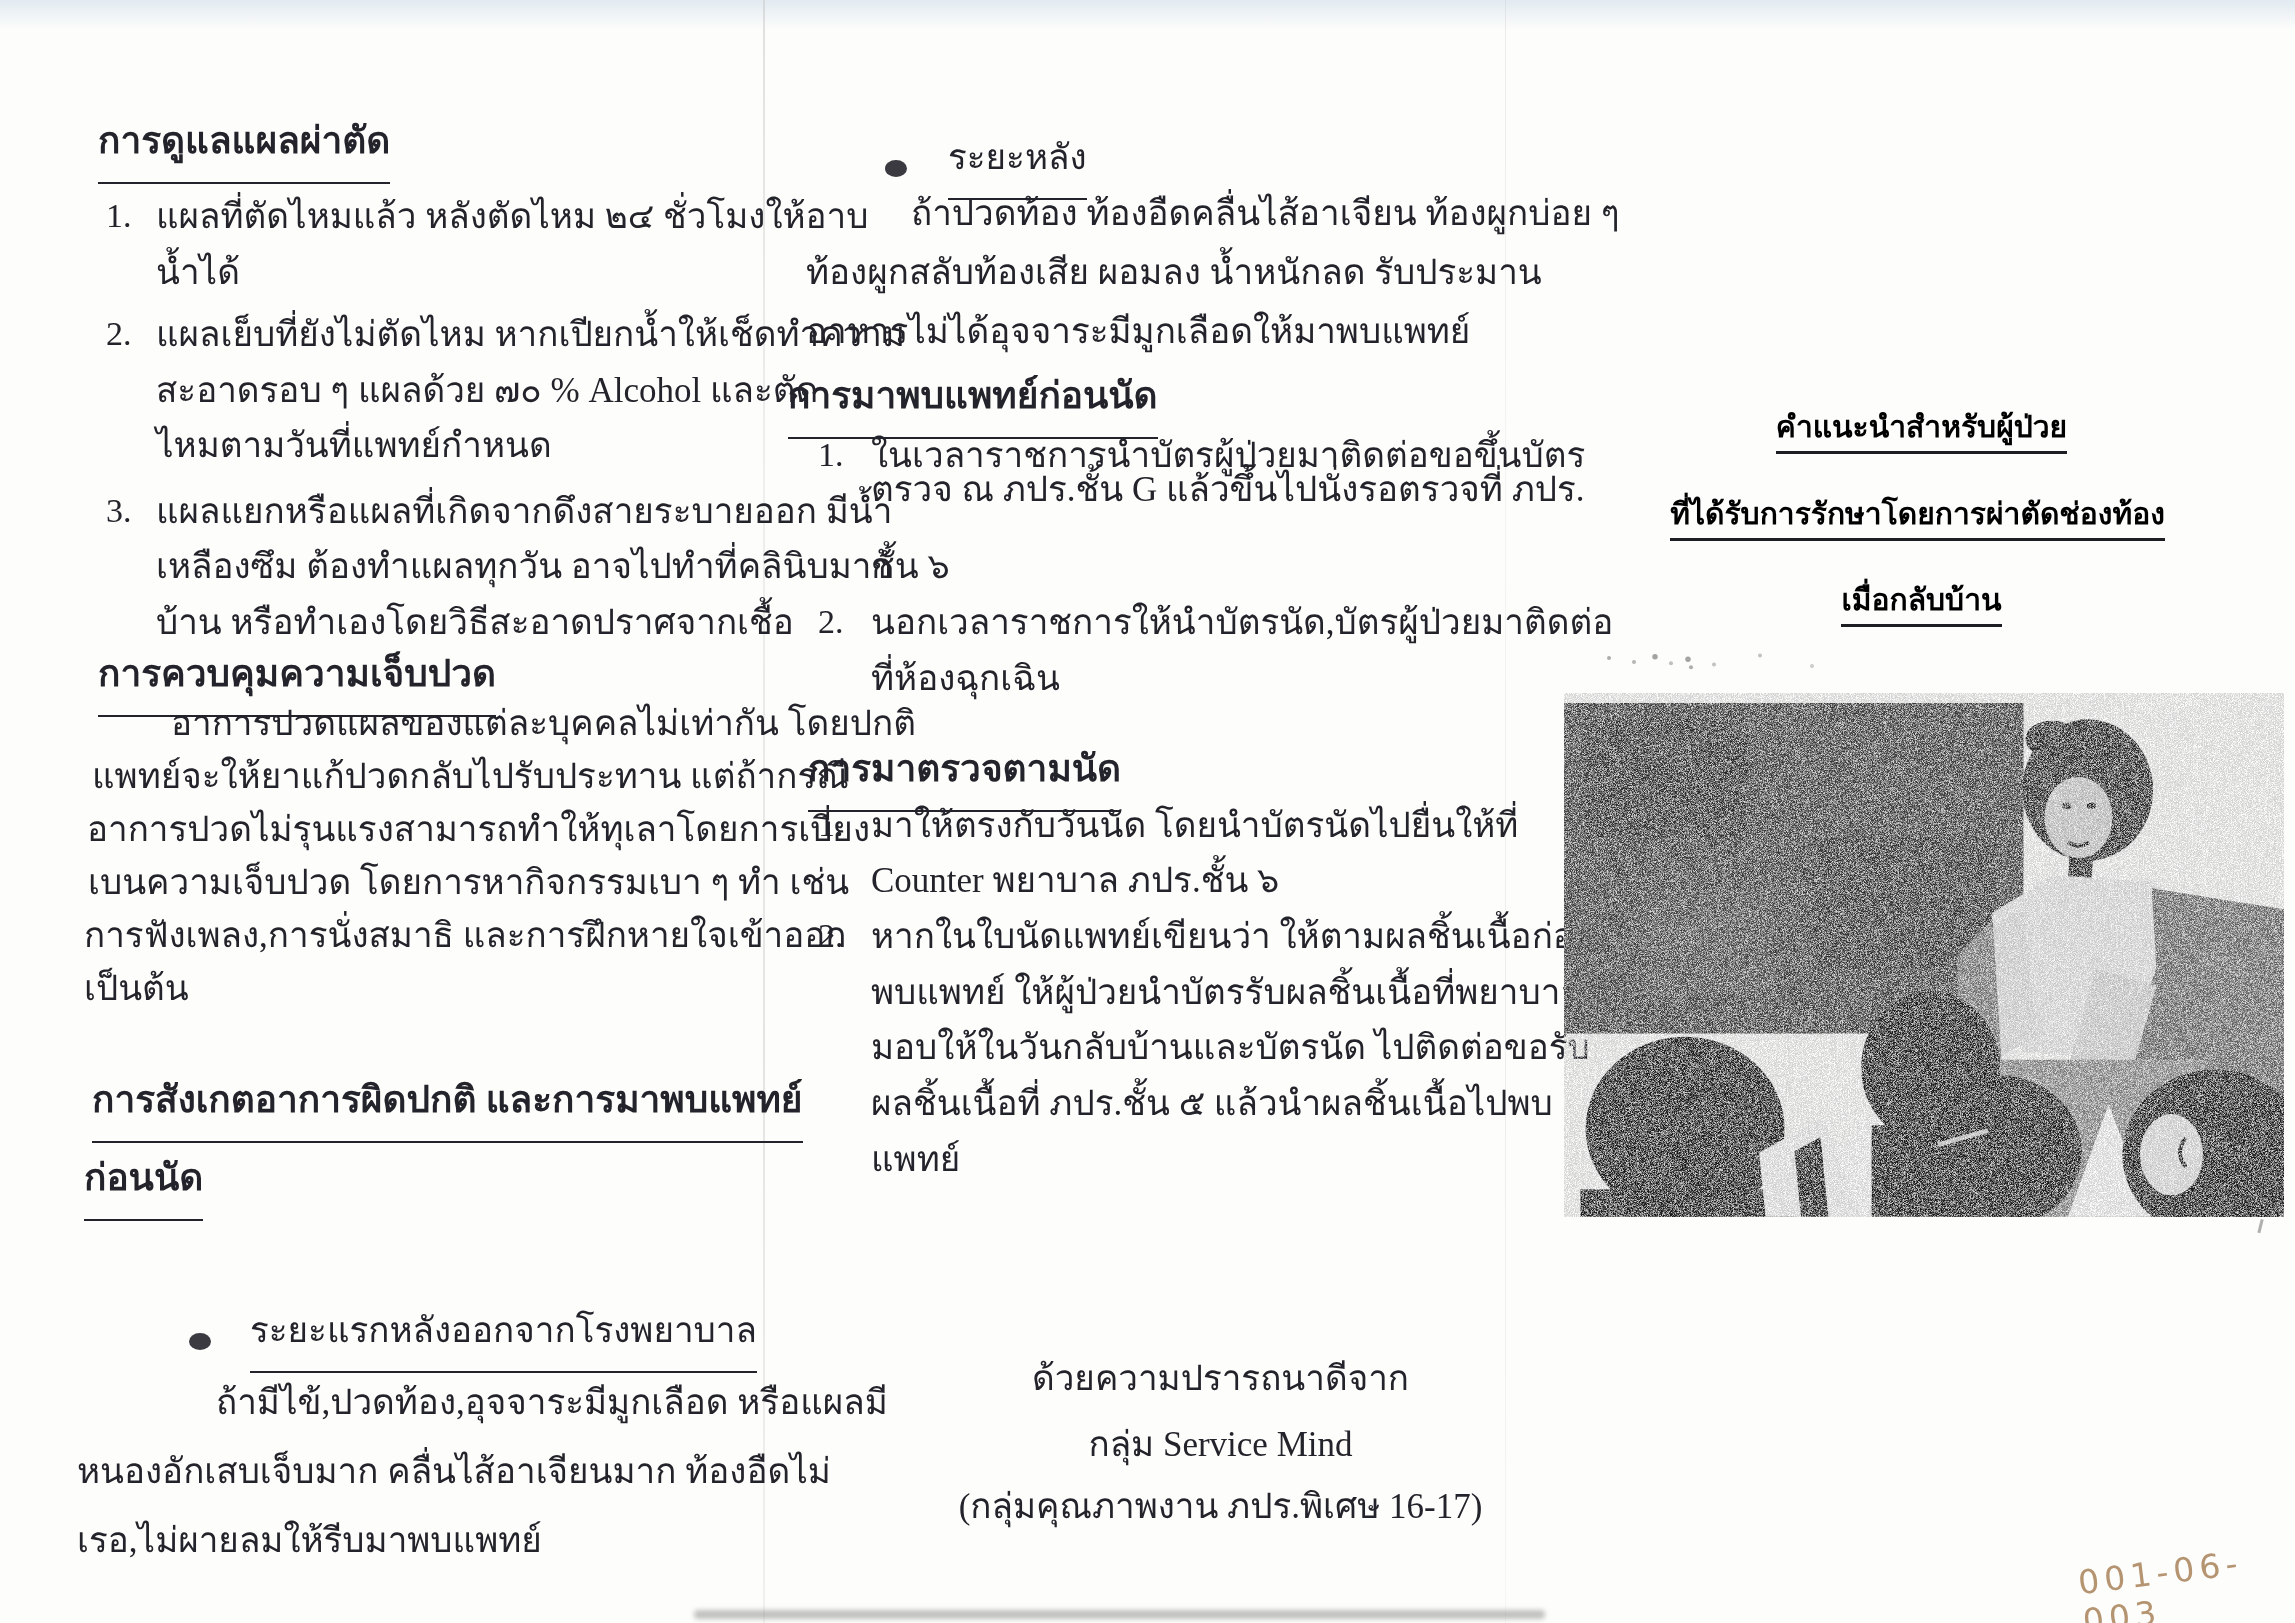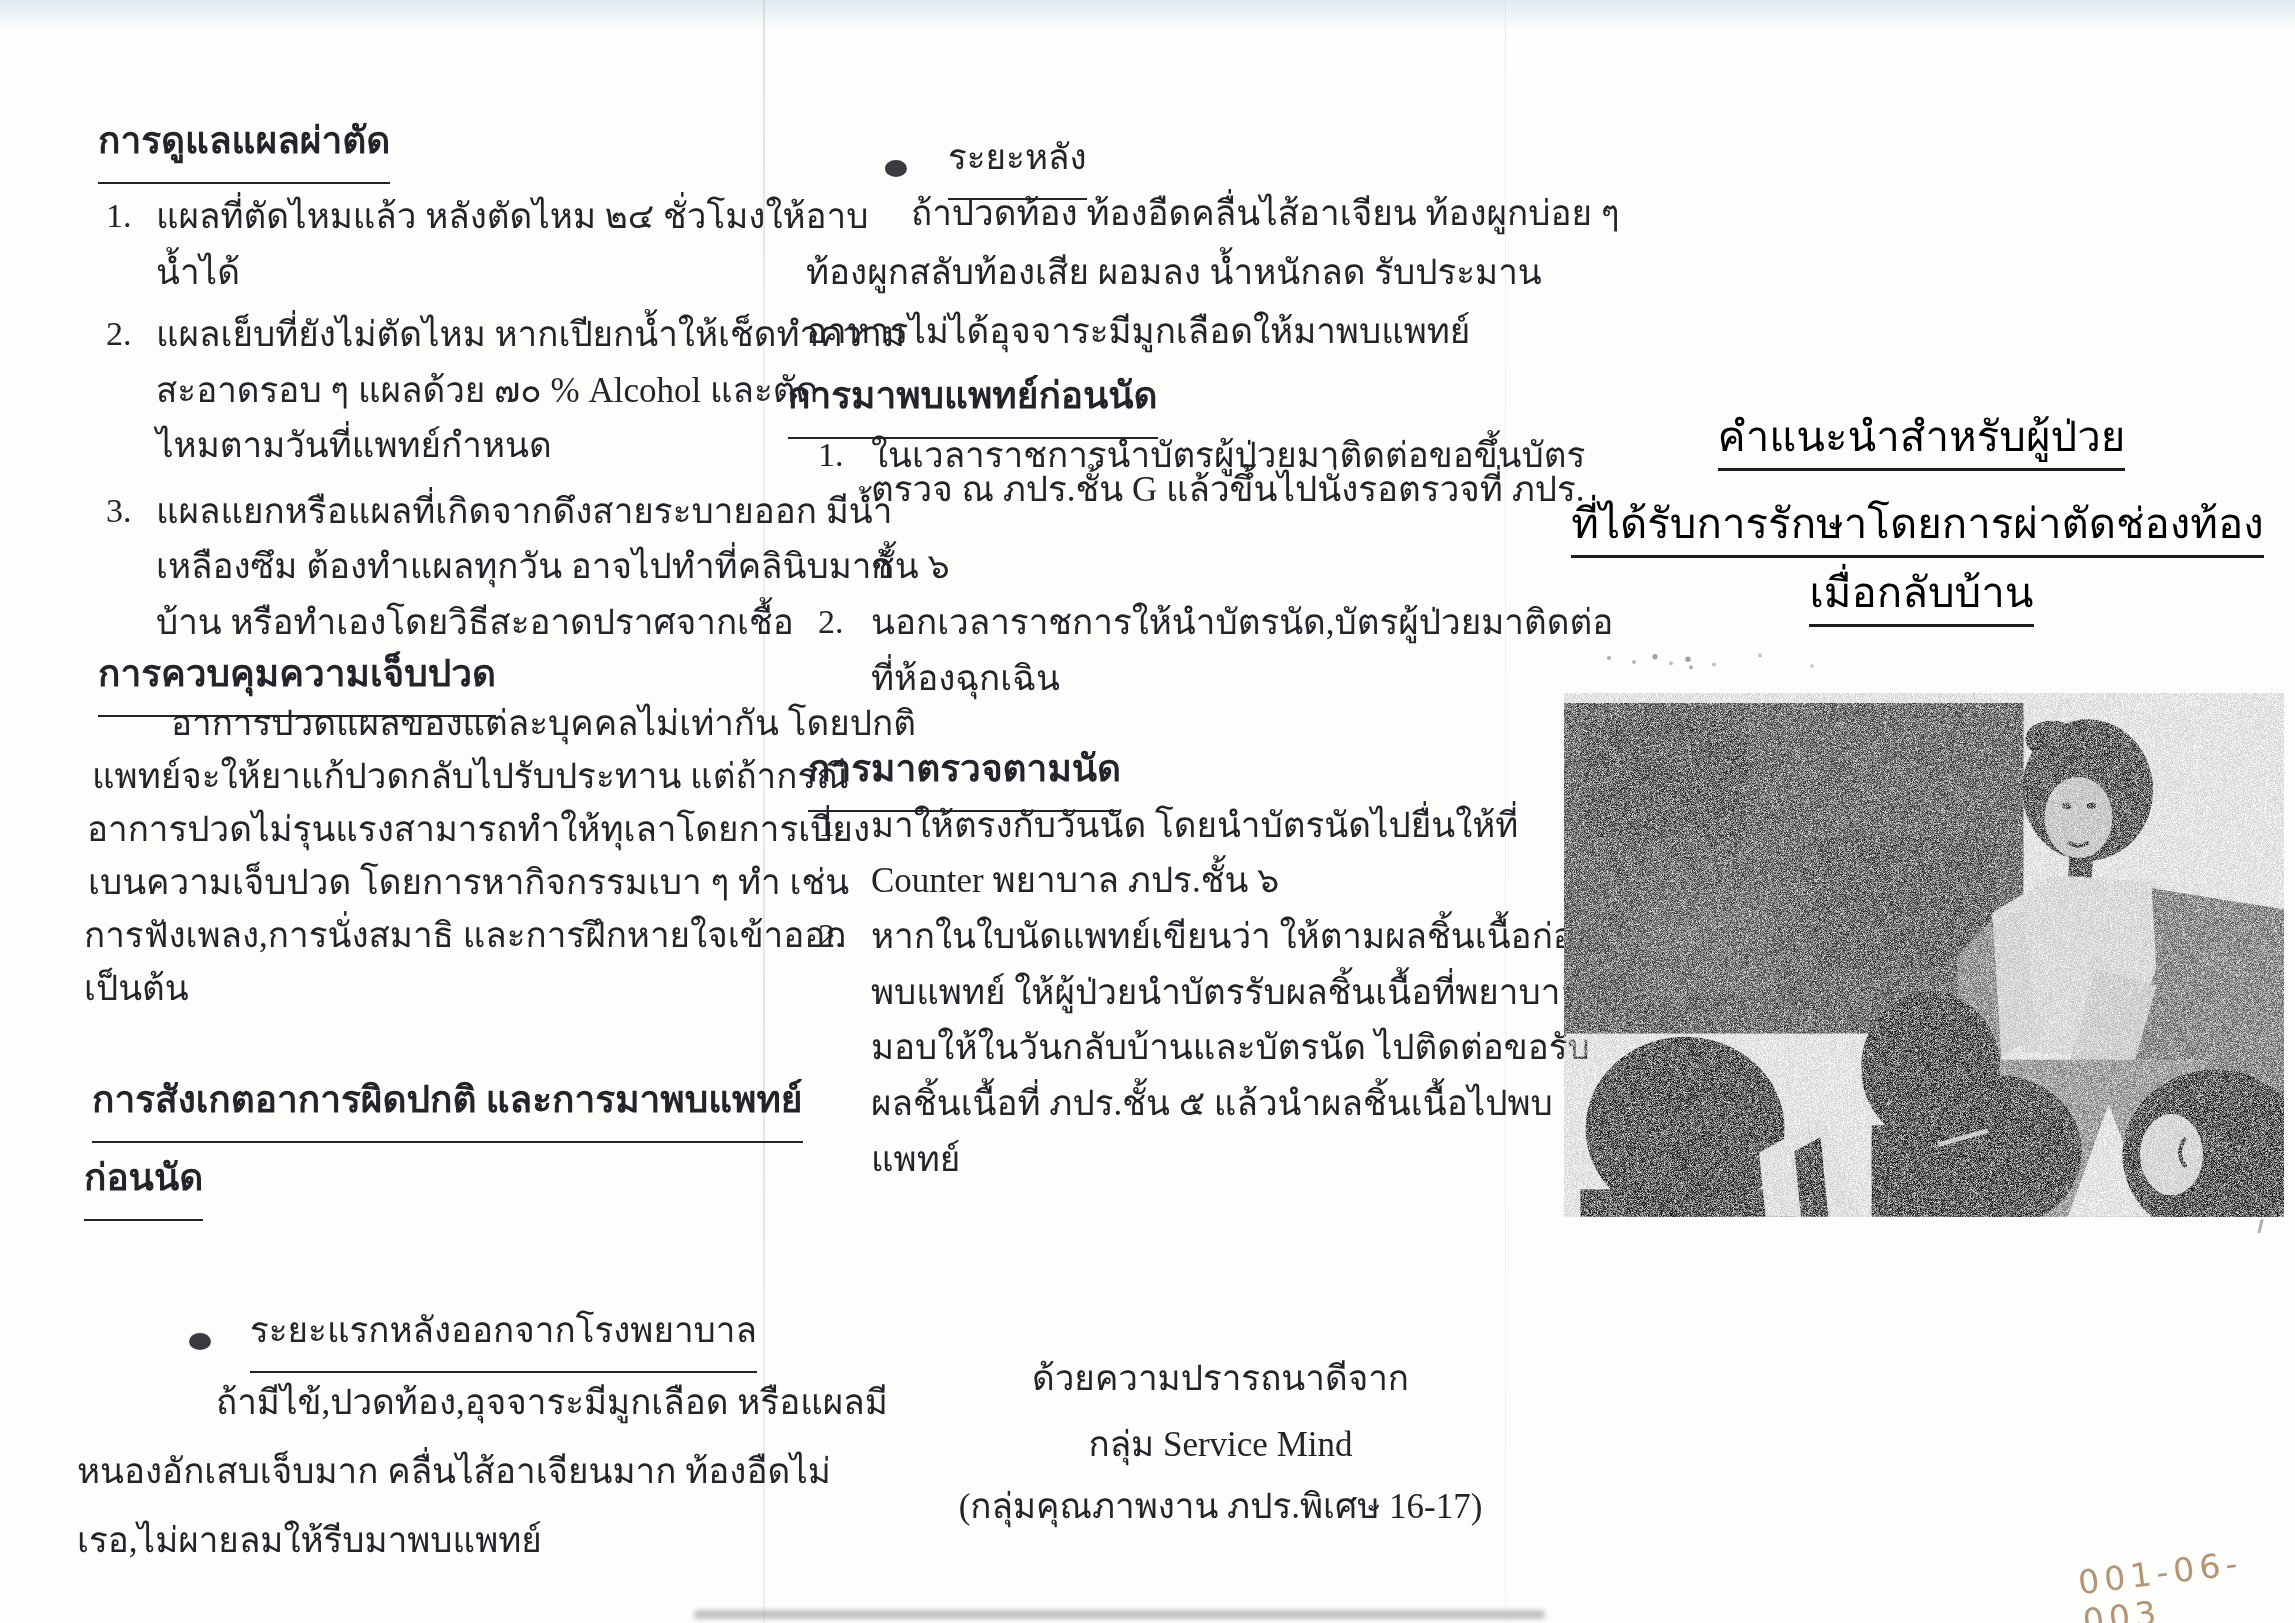--- a/index.html
+++ b/index.html
@@ -7,21 +7,21 @@
     width:2295px;height:1623px;position:relative;overflow:hidden;
     background:#fdfdfb;
     font-family:"Liberation Serif","DejaVu Serif",serif;
   }
   .ln{
     position:absolute;white-space:nowrap;color:#23242b;
     font-size:35px;line-height:1.25;
   }
   .hd{font-weight:bold;font-size:37px;}
   .u{border-bottom:2.6px solid #23242b;padding-bottom:18px;}
-  .title{font-weight:normal;font-size:42px;border-bottom:3.3px solid #1d1e24;padding-bottom:7.9px;}
+  .title{font-weight:bold;font-size:30px;border-bottom:3.3px solid #1d1e24;padding-bottom:7.9px;}
   .num{font-size:34px;}
   .bullet-dot{
     position:absolute;width:22px;height:17px;border-radius:50%;
     background:#3a3a40;
   }
   .center-box{position:absolute;text-align:center;}
   .center-box .cln{position:relative;white-space:nowrap;color:#23242b;font-size:35px;margin:0 auto;}
   .fold{position:absolute;top:0;bottom:0;width:2px;opacity:.55;
     background:linear-gradient(180deg,#c9c9c9,#e3e3e3 30%,#cfcfcf 65%,#e6e6e6);}
   .fold2{opacity:.35;width:1.3px;}
@@ -131,21 +131,21 @@
   </div>
 </div>
 
 <div>
   <div class="center-box" style="left:1558px;top:403px;width:727px">
     <span class="title">คำแนะนำสำหรับผู้ป่วย</span>
   </div>
   <div class="center-box" style="left:1538px;top:490px;width:759px">
     <span class="title">ที่ได้รับการรักษาโดยการผ่าตัดช่องท้อง</span>
   </div>
-  <div class="center-box" style="left:1558px;top:559px;width:727px">
+  <div class="center-box" style="left:1558px;top:576px;width:727px">
     <span class="title">เมื่อกลับบ้าน</span>
   </div>
 
   <div class="pencil"></div>
   <div class="tick"></div>
 
   <svg class="illus" viewBox="0 0 1100 800">
     <defs>
       <filter id="fWhite" x="0" y="0" width="100%" height="100%">
         <feTurbulence type="fractalNoise" baseFrequency="0.9" numOctaves="2" seed="7"></feTurbulence>

